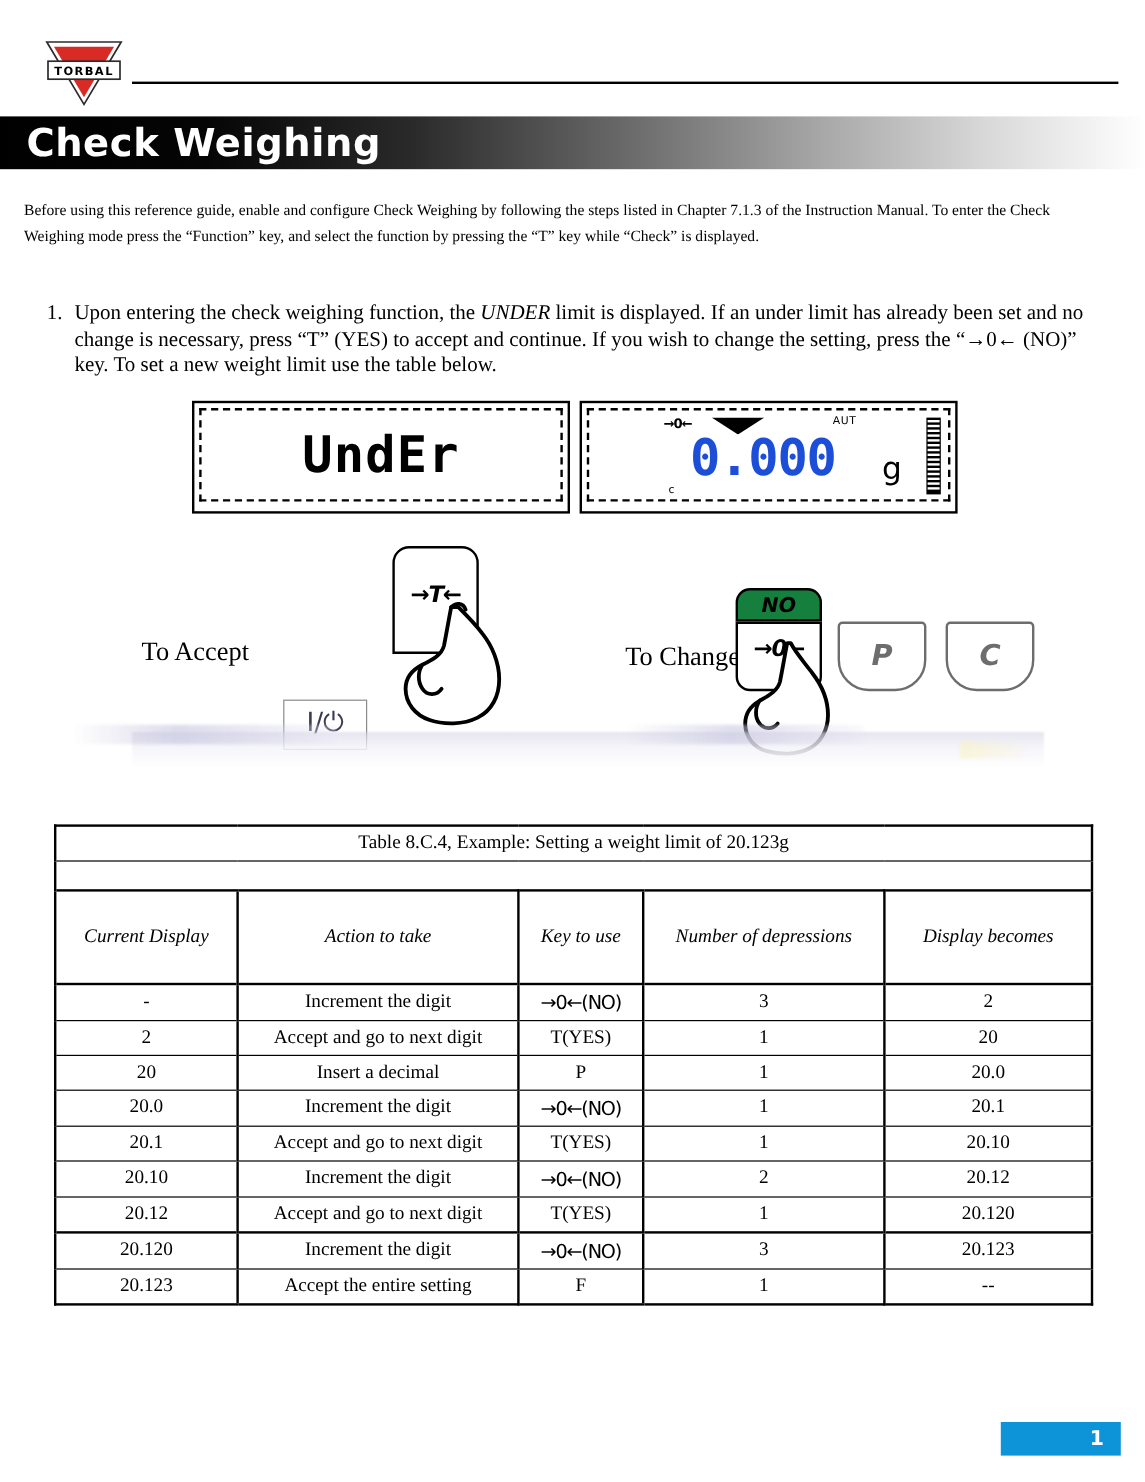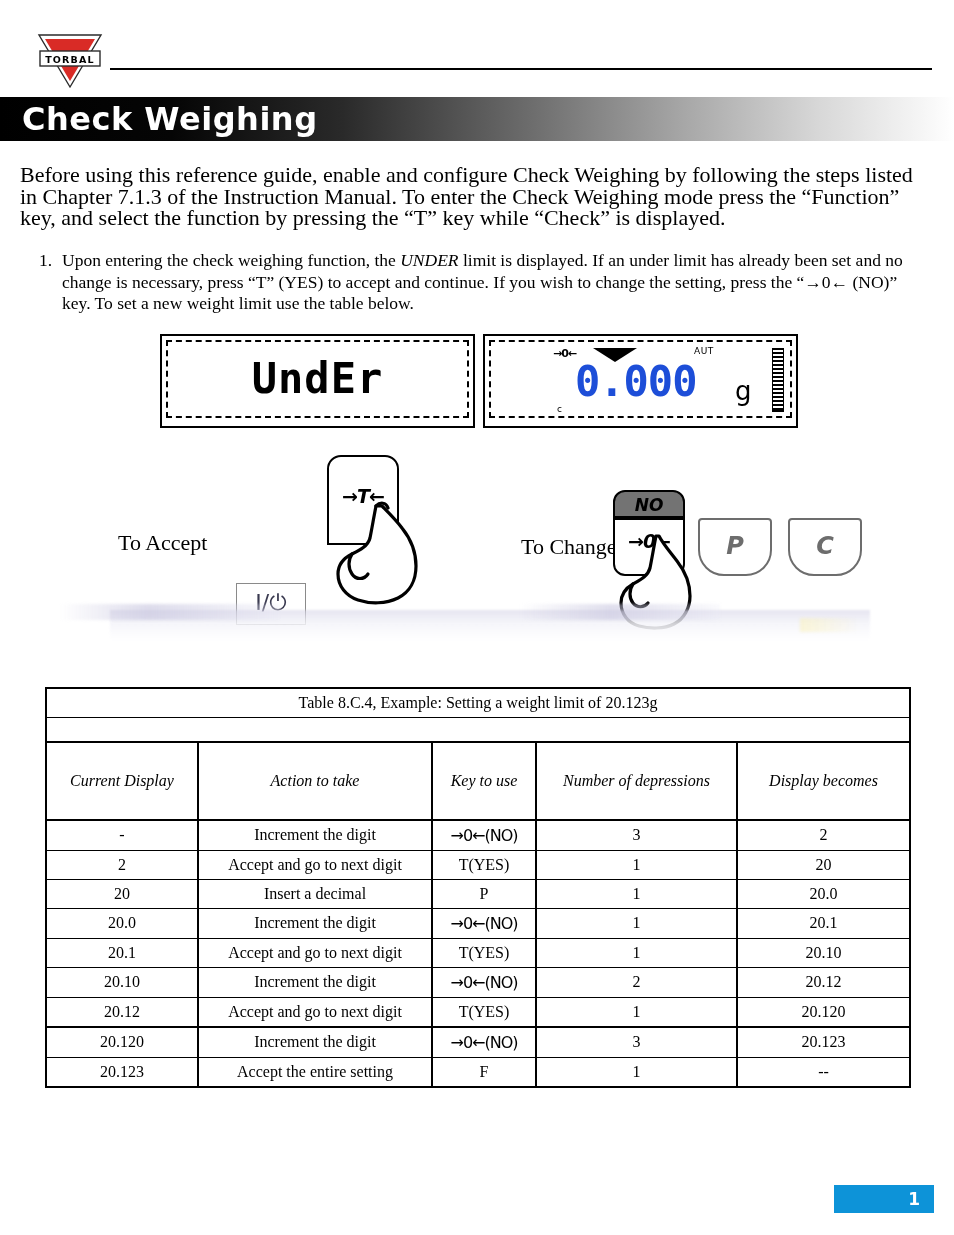--- a/index.html
+++ b/index.html
@@ -37,21 +37,21 @@
     position:absolute; left:22px; top:99px;
     font-family:"DejaVu Sans", sans-serif;
     font-weight:bold; font-size:32px; color:#ffffff;
     letter-spacing:0.5px;
     line-height:40px;
   }
 
   
   .intro {
     position:absolute; left:20px; top:164px; width:906px;
-    font-size:22px; line-height:21.5px; color:#000;
+    font-size:13px; line-height:21.5px; color:#000;
     text-align:left;
   }
   .steps {
     position:absolute; left:20px; top:250px; width:906px;
     font-size:17.5px; line-height:21.5px; color:#000;
   }
   .step { display:flex; }
   .step-num { width:42px; text-align:right; padding-right:10px; flex:none; }
   .step-body { flex:1; }
   .ital { font-style:italic; }
@@ -144,21 +144,21 @@
     position:absolute; left:0; right:0; top:28px; text-align:center;
     font-family:"DejaVu Sans", sans-serif;
     font-weight:bold; font-style:italic; font-size:19px; color:#000;
     letter-spacing:-1px;
   }
 
   .key-no {
     position:absolute; left:613px; top:490px; width:72px; height:28px;
     border:2px solid #000;
     border-radius:12px 12px 0 0;
-    background:#737373;
+    background:#15803d;
   }
   .key-no span {
     position:absolute; left:0; right:0; top:3px; text-align:center;
     font-family:"DejaVu Sans", sans-serif;
     font-weight:bold; font-style:italic; font-size:17px; color:#000;
   }
   .key-zero {
     position:absolute; left:613px; top:518px; width:72px; height:58px;
     border:2px solid #000;
     border-radius:0 0 12px 12px;

